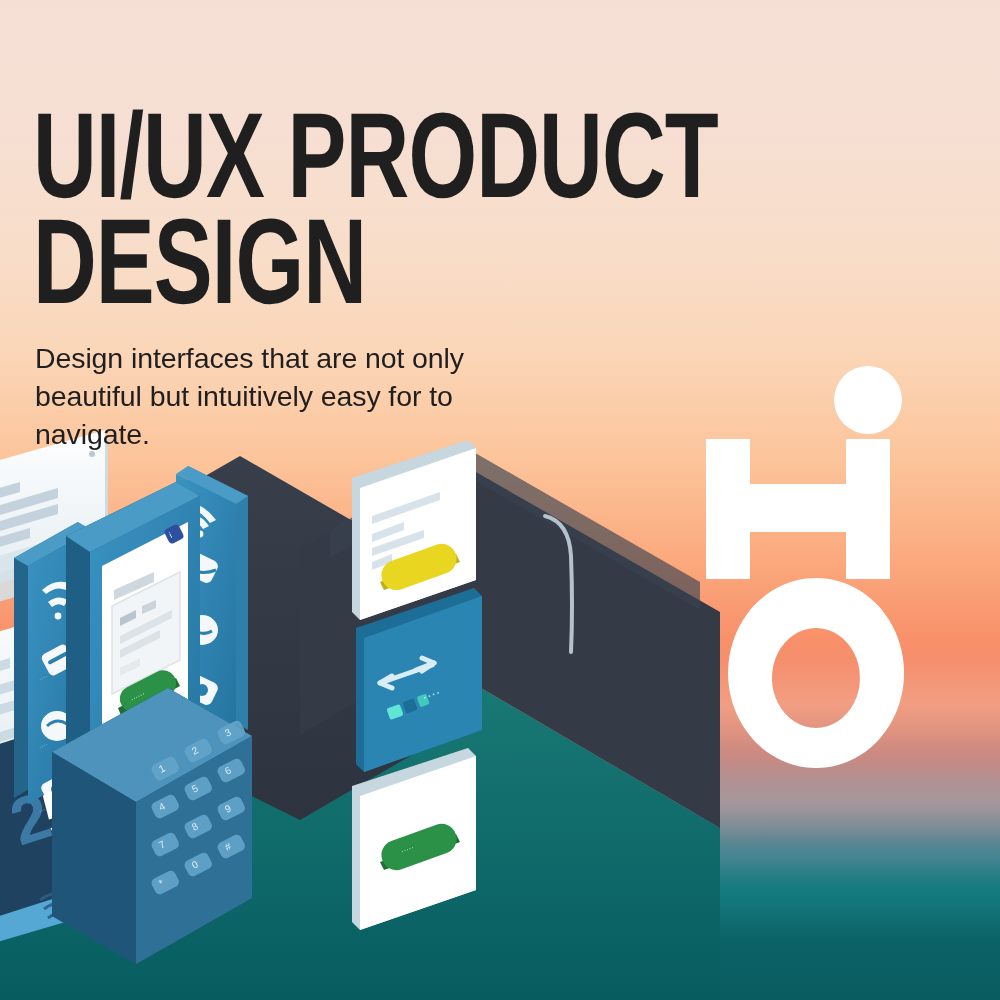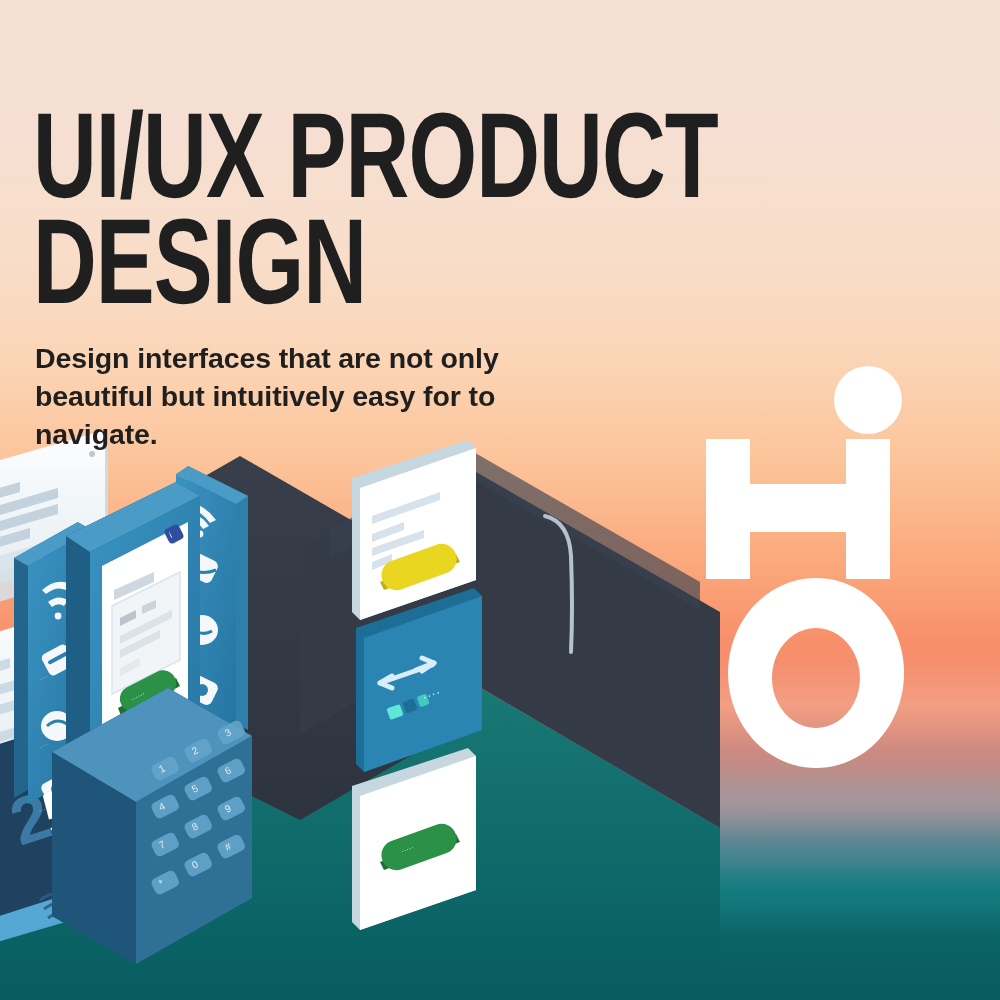--- a/index.html
+++ b/index.html
@@ -44,21 +44,21 @@
     line-height:.88;
     letter-spacing:-1px;
     color:#201f1f;
     transform:scaleX(.92) scaleY(1.26);
     transform-origin:left top;
     white-space:pre-line;
     text-rendering:geometricPrecision;
   }
   .subline{
     position:absolute;left:35px;top:340px;width:600px;
-    font-size:28.5px;font-weight:bold;line-height:1.33;
+    font-size:28.5px;font-weight:normal;line-height:1.33;
     color:#201f1f;letter-spacing:-.1px;
     white-space:pre-line;
   }
 
   
   .logo{position:absolute;left:700px;top:366px;width:240px;height:410px;}
   .logo svg{display:block;width:100%;height:100%;}
 
   
   .scene{position:absolute;left:0;top:430px;width:720px;height:570px;}

